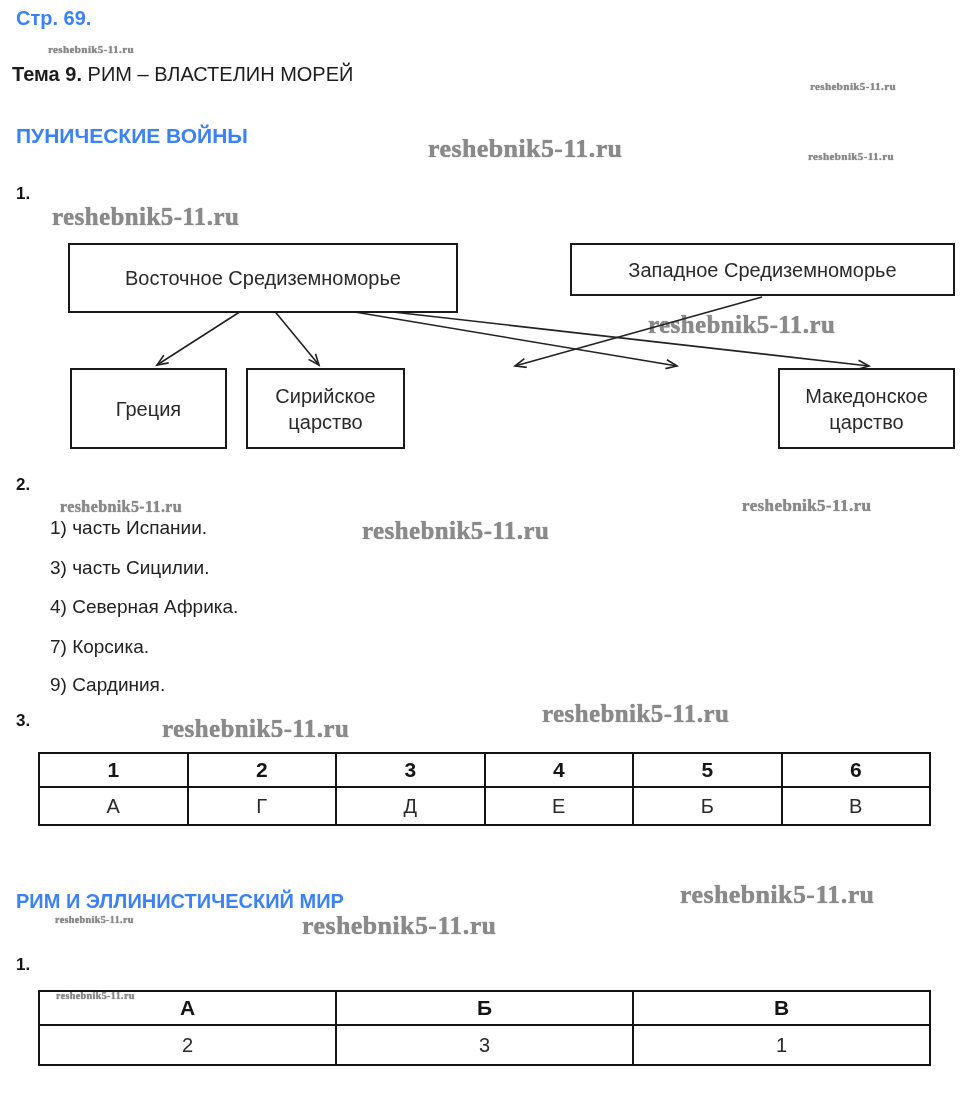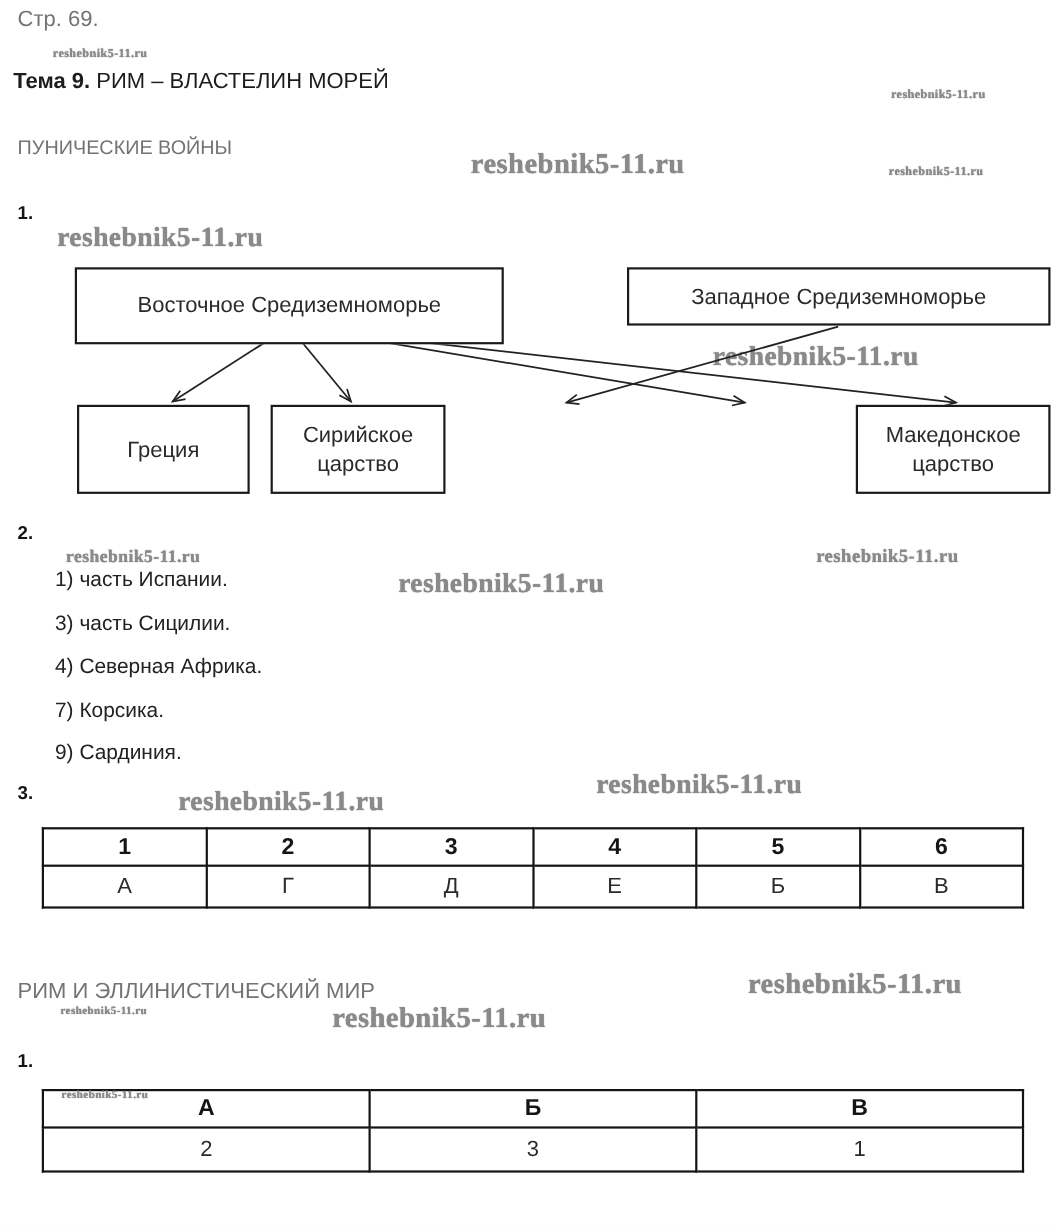--- a/index.html
+++ b/index.html
@@ -3,21 +3,21 @@
 <meta charset="utf-8">
 <style>
   html,body{margin:0;padding:0;background:#e8e8e8;}
   .page{
     position:relative;width:964px;height:1119px;background:#ffffff;
     font-family:"Liberation Sans",sans-serif;color:#1c1c1c;overflow:hidden;
     margin:0 auto;
   }
   .abs{position:absolute;}
   .b{font-weight:700;}
-  .fs19{font-size:18px;}
+  .fs19{font-size:21px;}
   .fs20{font-size:20px;}
   .wm{
     font-family:Liberation Serif, serif;font-weight:700;color:#8a8a8a;
     letter-spacing:.4px;text-shadow:0 0 1px #606060;white-space:nowrap;line-height:1;
   }
   .wm-xs{font-size:11px;}
   .wm-xxs{font-size:10px;}
   .wm-sm{font-size:16px;}
   .wm-md{font-size:17px;}
   .wm-lg{font-size:25px;}
@@ -33,21 +33,21 @@
     position:absolute;border-collapse:collapse;table-layout:fixed;background:transparent;
   }
   .anstable th,.anstable td{
     border:2px solid #141414;text-align:center;vertical-align:middle;padding:0;
   }
   .anstable th{font-size:21px;font-weight:700;color:#151515;}
   .anstable td{font-size:20px;font-weight:400;color:#2a2a2a;}
   .t1 th{height:32px;} .t1 td{height:36px;}
   .t2 th{height:32px;} .t2 td{height:38px;}
   .qnum{font-size:17px;font-weight:700;color:#151515;}
-  .heading{font-weight:400;color:#737373;white-space:nowrap;}
+  .heading{font-weight:700;color:#3b82f6;white-space:nowrap;}
 </style>
 </head>
 <body>
 
 <div class="page">
 
   <div class="abs fs20 b heading" style="left:16px;top:7px">Стр. 69.</div>
 
   <div class="abs wm wm-xs" style="left:48px;top:44px">reshebnik5-11.ru</div>
 

